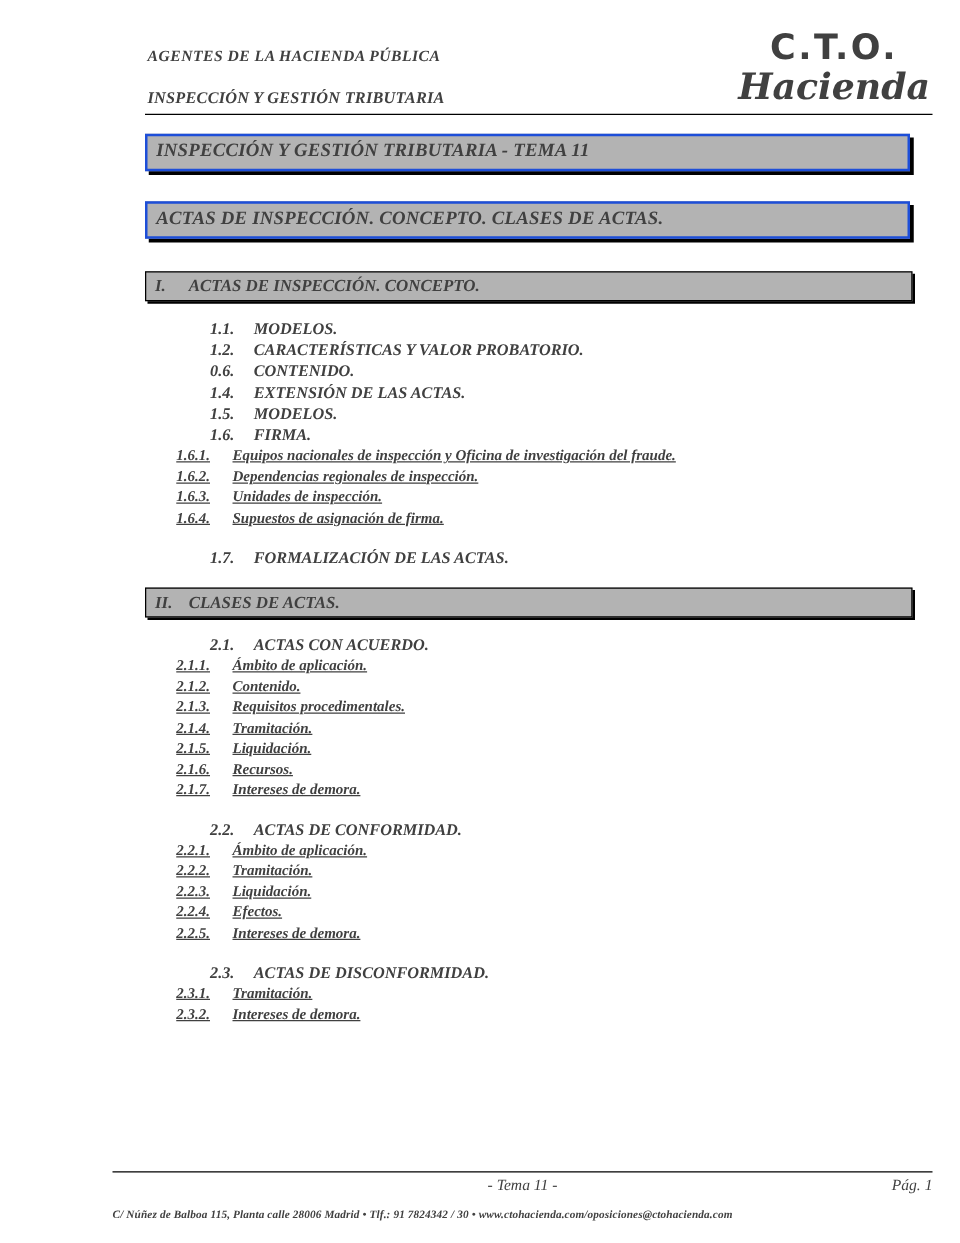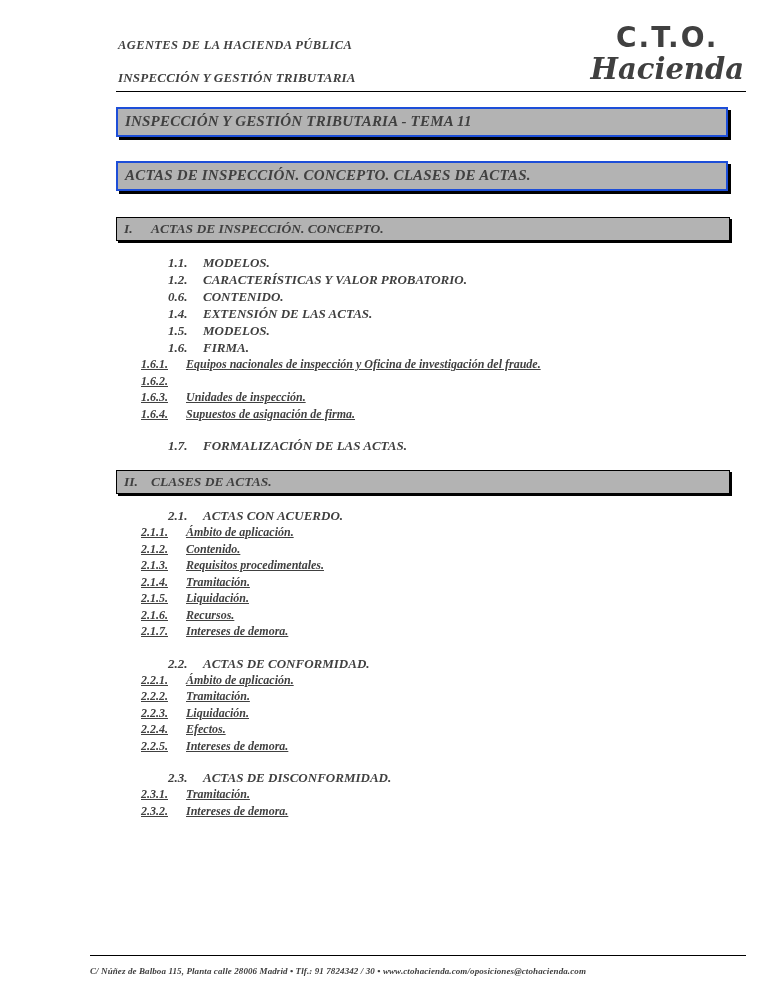--- a/index.html
+++ b/index.html
@@ -102,20 +102,21 @@
     <div class="row l1">
       <span class="num">1.6.</span>
       <span class="txt">FIRMA.</span>
     </div>
     <div class="row l2">
       <span class="num">1.6.1.</span>
       <span class="txt">Equipos nacionales de inspección y Oficina de investigación del fraude.</span>
     </div>
     <div class="row l2">
       <span class="num">1.6.2.</span>
+      <span class="txt">Dependencias regionales de inspección.</span>
     </div>
     <div class="row l2">
       <span class="num">1.6.3.</span>
       <span class="txt">Unidades de inspección.</span>
     </div>
     <div class="row l2">
       <span class="num">1.6.4.</span>
       <span class="txt">Supuestos de asignación de firma.</span>
     </div>
     <div class="row l1 gap">
@@ -195,16 +196,20 @@
       <span class="txt">Tramitación.</span>
     </div>
     <div class="row l2">
       <span class="num">2.3.2.</span>
       <span class="txt">Intereses de demora.</span>
     </div>
   </div>
 
   <div class="footer">
     <div class="foot-rule"></div>
+    <div class="foot-line">
+      <span class="foot-center">- Tema 11 -</span>
+      <span class="foot-right">Pág. 1</span>
+    </div>
     <div class="address">C/ Núñez de Balboa 115, Planta calle   28006 Madrid  •  Tlf.: 91 7824342 / 30  •  www.ctohacienda.com/oposiciones@ctohacienda.com</div>
   </div>
 
 </div>
 
 </body></html>

